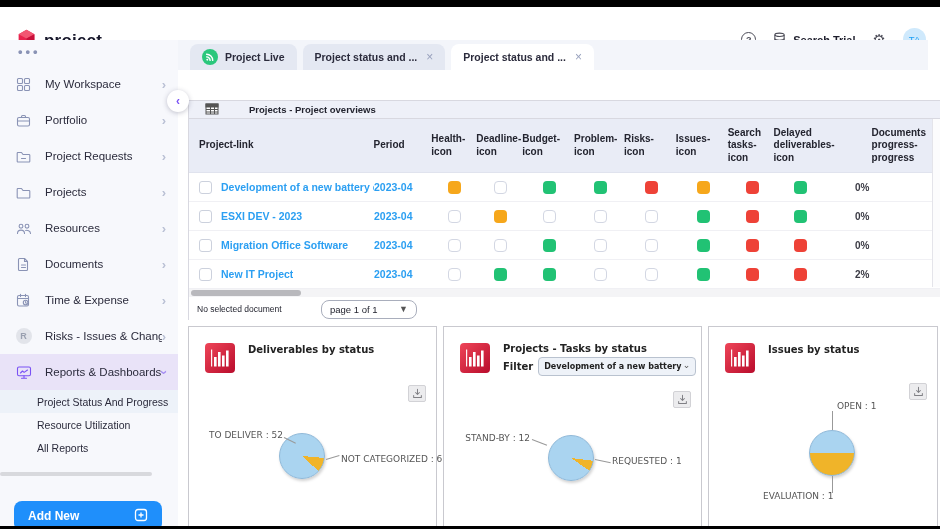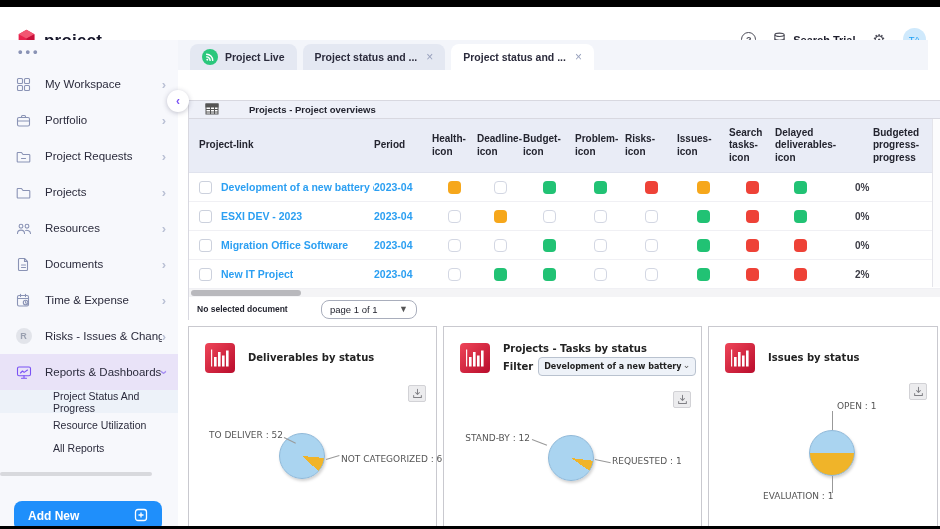--- a/index.html
+++ b/index.html
@@ -24,21 +24,21 @@
   .sidebar { position:absolute; top:33px; left:0; width:178px; bottom:0; background:#f7f8fc; }
   .dots { position:absolute; left:18px; top:4px; color:#8a93b5; font-size:13px; letter-spacing:3px; font-weight:bold; }
   .nav { position:absolute; top:26px; left:0; right:0; }
   .nav-item { height:36px; display:flex; align-items:center; padding:0 10px 0 15px; cursor:pointer; color:#8a93b5; }
   .nav-item.active { background:#e9e3f8; color:#7a52f4; }
   .nav-ic { width:17px; height:17px; display:flex; align-items:center; justify-content:center; flex:none; }
   .nav-label { margin-left:13px; flex:1; font-size:11.5px; font-weight:500; color:#2b2b3c; white-space:nowrap; overflow:hidden; }
   .nav-chev { color:#b9c0d4; font-size:13px; font-weight:bold; margin-right:2px; }
   .nav-chev.down { transform:rotate(90deg); color:#a58df2; }
   .r-badge { width:16px; height:16px; border-radius:50%; background:#e2e4ea; color:#9aa0b0; font-size:9px; font-weight:bold; display:flex; align-items:center; justify-content:center; }
-  .nav-sub { height:23px; display:flex; align-items:center; padding-left:53px; font-size:10.5px; font-weight:500; color:#2b2b3c; cursor:pointer; }
+  .nav-sub { height:23px; display:flex; align-items:center; padding-left:37px; font-size:10.5px; font-weight:500; color:#2b2b3c; cursor:pointer; }
   .nav-sub.active { background:#edf2f9; }
   .side-scroll { position:absolute; top:432px; left:0; width:152px; height:4px; border-radius:2px; background:#d8d9dd; }
   .add-new { position:absolute; left:14px; top:461px; width:148px; height:30px; border:none; border-radius:8px; background:#1f8ffb; color:#fff; font-size:12px; font-weight:bold; font-family:inherit; display:flex; align-items:center; padding:0 14px; cursor:pointer; }
   .add-new .plus { margin-left:auto; }
 
   
   .content { position:absolute; top:33px; left:178px; right:0; bottom:0; background:#fff; }
   .tabstrip { position:absolute; top:0; left:0; right:12px; height:30px; background:#f3f5fa; display:flex; align-items:flex-end; padding-left:12px; gap:6px; }
   .tab { height:26px; display:flex; align-items:center; gap:7px; padding:0 12px; background:#e4e8f2; border-radius:8px 8px 0 0; font-size:10.5px; font-weight:bold; color:#2b2b3c; cursor:pointer; white-space:nowrap; }
   .tab.active { background:#fff; }
@@ -61,30 +61,30 @@
   .td1 { width:58px; font-size:10.5px; font-weight:600; color:#2b9ff2; }
   .tdi { justify-content:center; }
   .tdp { flex:1; font-size:10px; font-weight:bold; color:#3a3a44; padding-left:30px; }
   .cb { width:13px; height:13px; border:1.5px solid #ccd1dd; border-radius:3px; background:#fff; flex:none; cursor:pointer; }
   .plink { font-size:10.5px; font-weight:600; color:#2b9ff2; white-space:nowrap; overflow:hidden; cursor:pointer; }
   .sq { width:13px; height:13px; border-radius:4px; display:inline-block; }
   .sq.empty { background:#fff; border:1.5px solid #d3d7e3; }
   .hscroll { height:8px; background:#f4f4f6; position:relative; }
   .hthumb { position:absolute; left:2px; top:1px; width:110px; height:6px; border-radius:3px; background:#b9b9bd; cursor:grab; }
   .card-foot { height:24px; background:#fff; display:flex; align-items:center; padding-left:8px; }
-  .no-sel { font-size:8.5px; font-weight:bold; color:#23242f; }
+  .no-sel { font-size:8.5px; font-weight:normal; color:#23242f; }
   .pager { position:absolute; left:132px; width:96px; height:19px; border:1px solid #a9aebc; border-radius:8px; background:#fff; display:flex; align-items:center; padding:0 8px; font-size:9.5px; color:#23242f; cursor:pointer; }
   .pager-chev { margin-left:auto; color:#555; font-size:9px; }
   .vscroll { position:absolute; right:0; top:18px; bottom:32px; width:8px; background:#fcfcfd; border-left:1px solid #e4e4ea; cursor:grab; }
 
   
   .charts { position:absolute; top:286px; left:0; right:0; bottom:0; }
   .panel { position:absolute; top:0; bottom:-6px; background:#fff; border:1px solid #c9c9cf; font-family:"DejaVu Sans",sans-serif; }
   .panel-head { position:absolute; top:16px; left:16px; right:36px; display:flex; gap:13px; align-items:flex-start; }
-  .panel-title { font-size:10px; font-weight:bold; color:#222; margin-top:9px; }
+  .panel-title { font-size:10px; font-weight:bold; color:#222; margin-top:1px; }
   .has-filter .panel-title { margin-top:0; }
   .filter-row { display:flex; align-items:center; gap:5px; margin-top:3px; }
   .filter-label { font-size:10px; font-weight:bold; color:#222; }
   .filter-select { width:158px; height:19px; border:1px solid #b9c2cf; border-radius:4px; background:#eef2f8; display:flex; align-items:center; padding:0 5px; cursor:pointer; }
   .fs-text { font-size:8px; font-weight:bold; color:#222; white-space:nowrap; overflow:hidden; flex:1; }
   .fs-chev { font-size:9px; color:#555; margin-top:-4px; }
   .dl-btn { position:absolute; right:10px; width:18px; height:17px; background:#ececee; border:1px solid #d2d2d6; border-radius:2px; display:flex; align-items:center; justify-content:center; cursor:pointer; padding:0; }
   .pie { position:absolute; border-radius:50%; border:1px solid #8fb8d8; box-shadow:1px 2px 3px rgba(0,0,0,.18); }
   .pie-label { position:absolute; font-size:9px; color:#555; white-space:nowrap; }
   .pie-line { position:absolute; height:1px; background:#999; transform-origin:left center; }
@@ -278,21 +278,21 @@
           <div class="th th0" style="width: 185px;">Project-link</div>
           <div class="th th1" style="width: 58px;">Period</div>
           <div class="th th2" style="width: 45px;">Health-icon</div>
           <div class="th th3" style="width: 46px;">Deadline-icon</div>
           <div class="th th4" style="width: 52px;">Budget-icon</div>
           <div class="th th5" style="width: 50px;">Problem-icon</div>
           <div class="th th6" style="width: 52px;">Risks-icon</div>
           <div class="th th7" style="width: 52px;">Issues-icon</div>
           <div class="th th8" style="width: 46px;">Search tasks-icon</div>
           <div class="th th9" style="width: 50px;">Delayed deliverables-icon</div>
-          <div class="th th10">Budgeted progress-progress</div>
+          <div class="th th10">Documents progress-progress</div>
         </div>
       <div class="tbody" id="tbody">
           <div class="tr">
             <div class="td td0">
               <span class="cb"></span>
               <span class="plink">Development of a new battery concept</span>
             </div>
             <div class="td td1">2023-04</div>
             <div class="td tdi" style="width: 45px;">
               <span class="sq" style="background: rgb(246, 167, 27);"></span>

